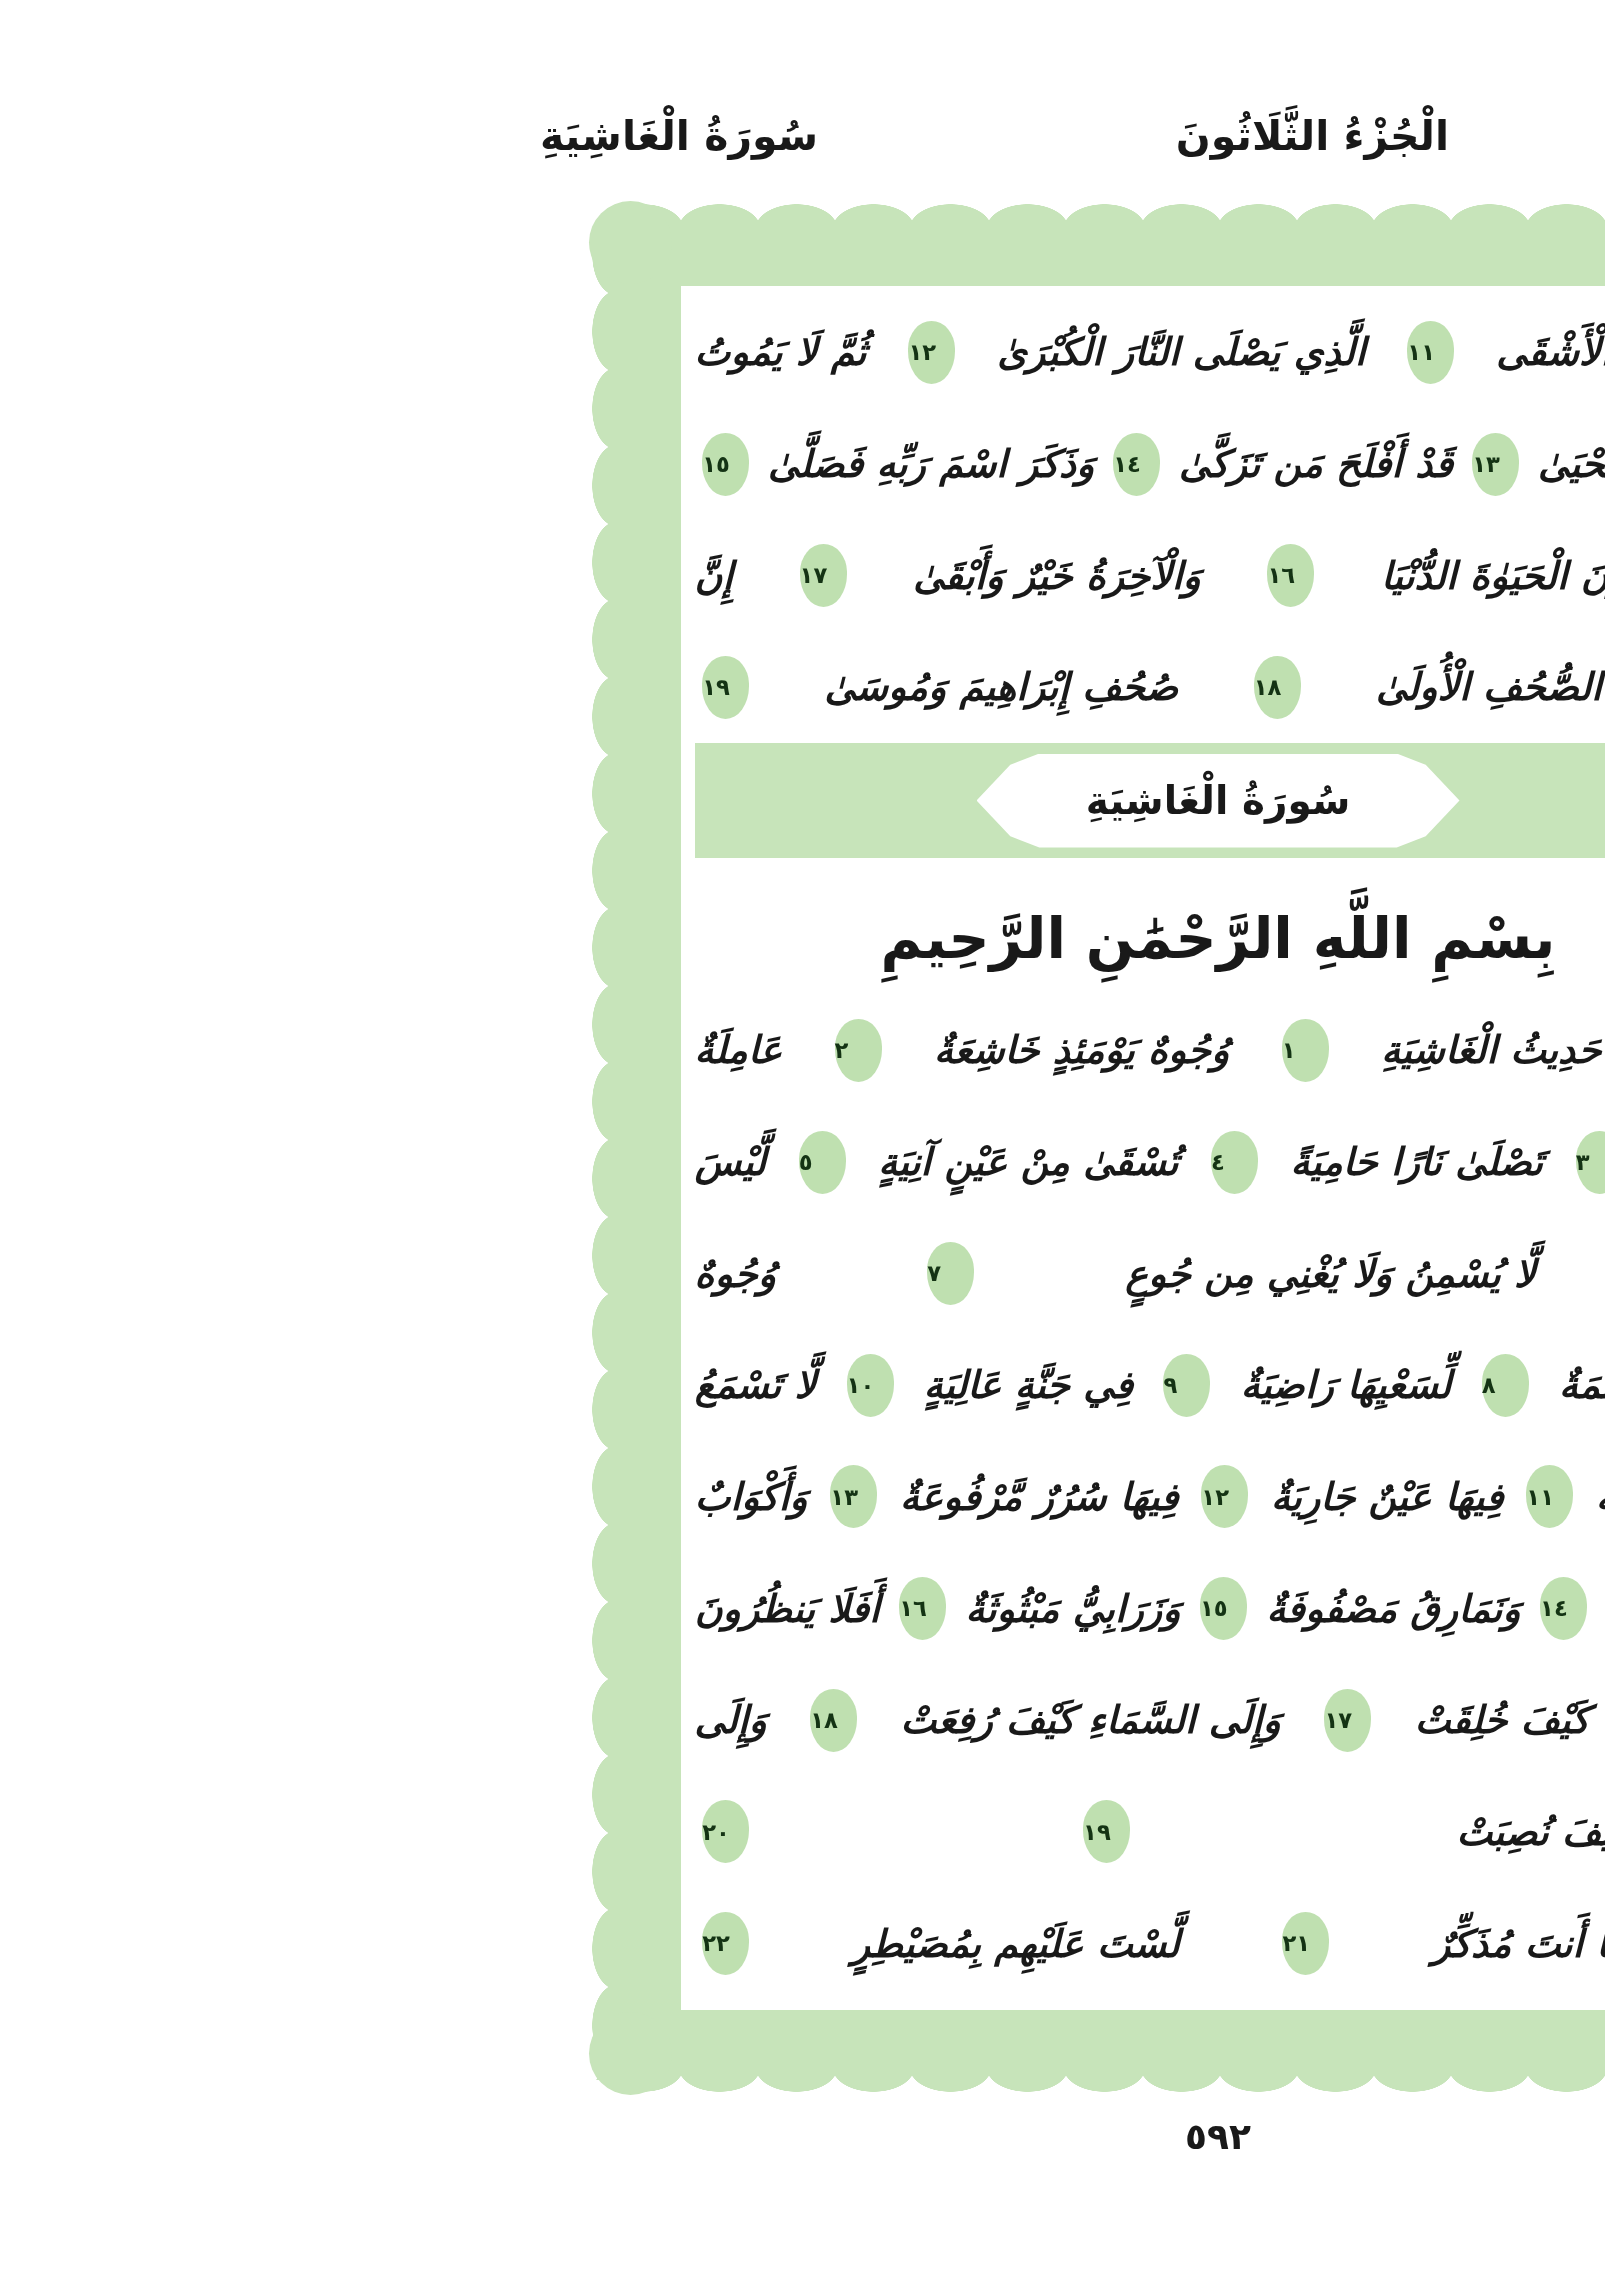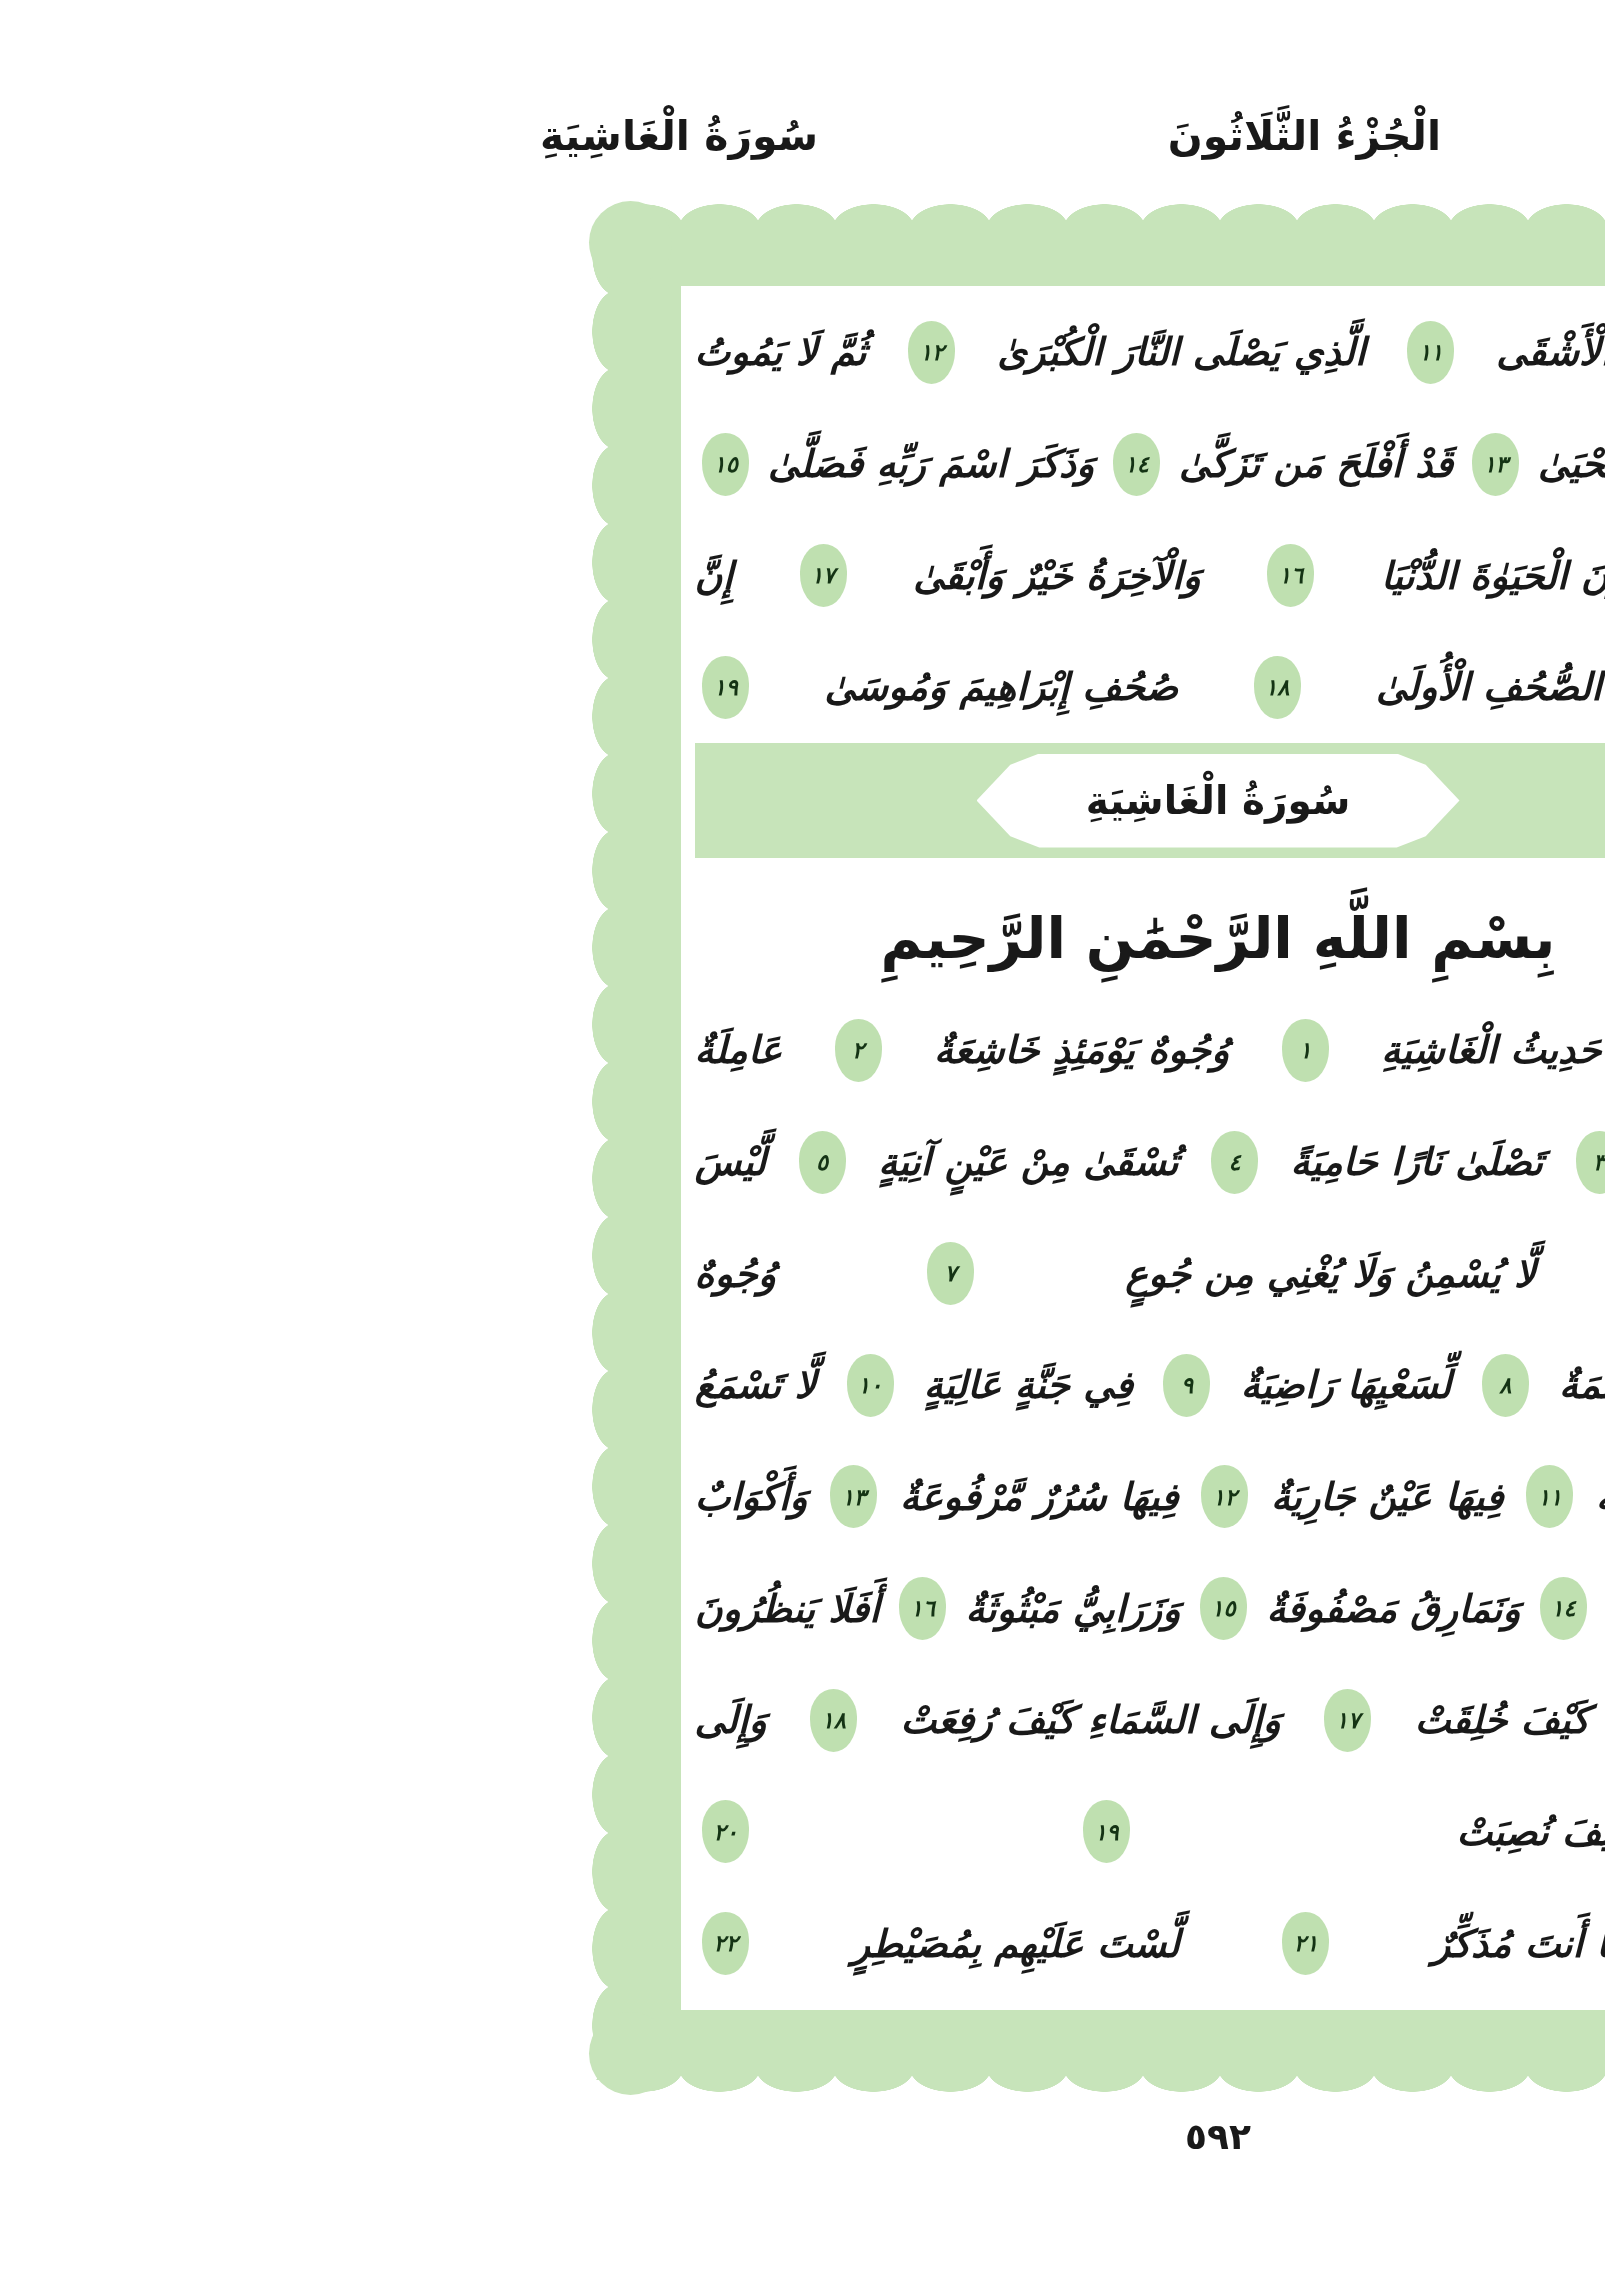--- a/index.html
+++ b/index.html
@@ -8,21 +8,21 @@
     --ink:#191919;
   }
   html,body{margin:0;padding:0;background:#ffffff;}
   .page{
     position:relative;width:1288px;height:2295px;background:#fff;overflow:hidden;
     font-family:"DejaVu Sans",sans-serif;color:var(--ink);direction:rtl;
   }
   
   .hdr{position:absolute;top:112px;font-size:41px;font-weight:bold;white-space:nowrap;}
   .hdr-surah{left:223px;}
-  .hdr-juz{right:164px;}
+  .hdr-juz{right:156px;}
   
   .frame{position:absolute;left:298px;top:227px;width:1206px;height:1842px;
          background:var(--g);border-radius:7.6px;}
   .sc{position:absolute;pointer-events:none;}
   .sc-top{left:-10.6px;right:-10.6px;top:-22.7px;height:24px;
     background-image:radial-gradient(41px 24px at 50% 100%,var(--g) 98%,rgba(0,0,0,0) 100%);
     background-size:77px 24px;background-repeat:repeat-x;background-position:0 bottom;}
   .sc-bottom{left:-10.6px;right:-10.6px;bottom:-22.7px;height:24px;
     background-image:radial-gradient(41px 24px at 50% 0%,var(--g) 98%,rgba(0,0,0,0) 100%);
     background-size:77px 24px;background-repeat:repeat-x;background-position:0 top;}
@@ -37,21 +37,21 @@
   .c-bl{left:-26px;bottom:-26px;} .c-br{right:-26px;bottom:-26px;}
   
   .inner{position:absolute;left:66px;right:66px;top:59px;bottom:59px;background:#fff;}
   .content{position:absolute;inset:0;display:flex;flex-direction:column;
            justify-content:space-between;padding:10.6px 13.6px;box-sizing:border-box;}
   .line{height:112px;display:flex;align-items:center;justify-content:space-between;
         font-size:38px;font-weight:bold;white-space:nowrap;}
   .txt{flex:0 1 auto;font-style:italic;}
   .marker{flex:0 0 auto;width:47px;height:63px;margin:0 7.6px;background:var(--mg);
           border-radius:52% 52% 52% 52% / 46% 46% 54% 54%;
-          display:inline-flex;align-items:center;justify-content:center;font-style:italic;}
+          display:inline-flex;align-items:center;justify-content:flex-end;}
   .mnum{font-size:22.7px;font-weight:bold;color:#143314;line-height:1;}
   
   .banner{height:115px;background:var(--g);display:flex;align-items:center;justify-content:center;}
   .cartouche{width:483px;height:94px;background:#fff;display:flex;align-items:center;justify-content:center;
     clip-path:polygon(0 50%,7% 12%,13% 0,87% 0,93% 12%,100% 50%,93% 88%,87% 100%,13% 100%,7% 88%);}
   .cartouche-text{font-size:39px;font-weight:bold;}
   
   .bismillah{height:113px;display:flex;align-items:center;justify-content:center;
              font-size:57px;font-weight:bold;margin-top:24px;}
   

